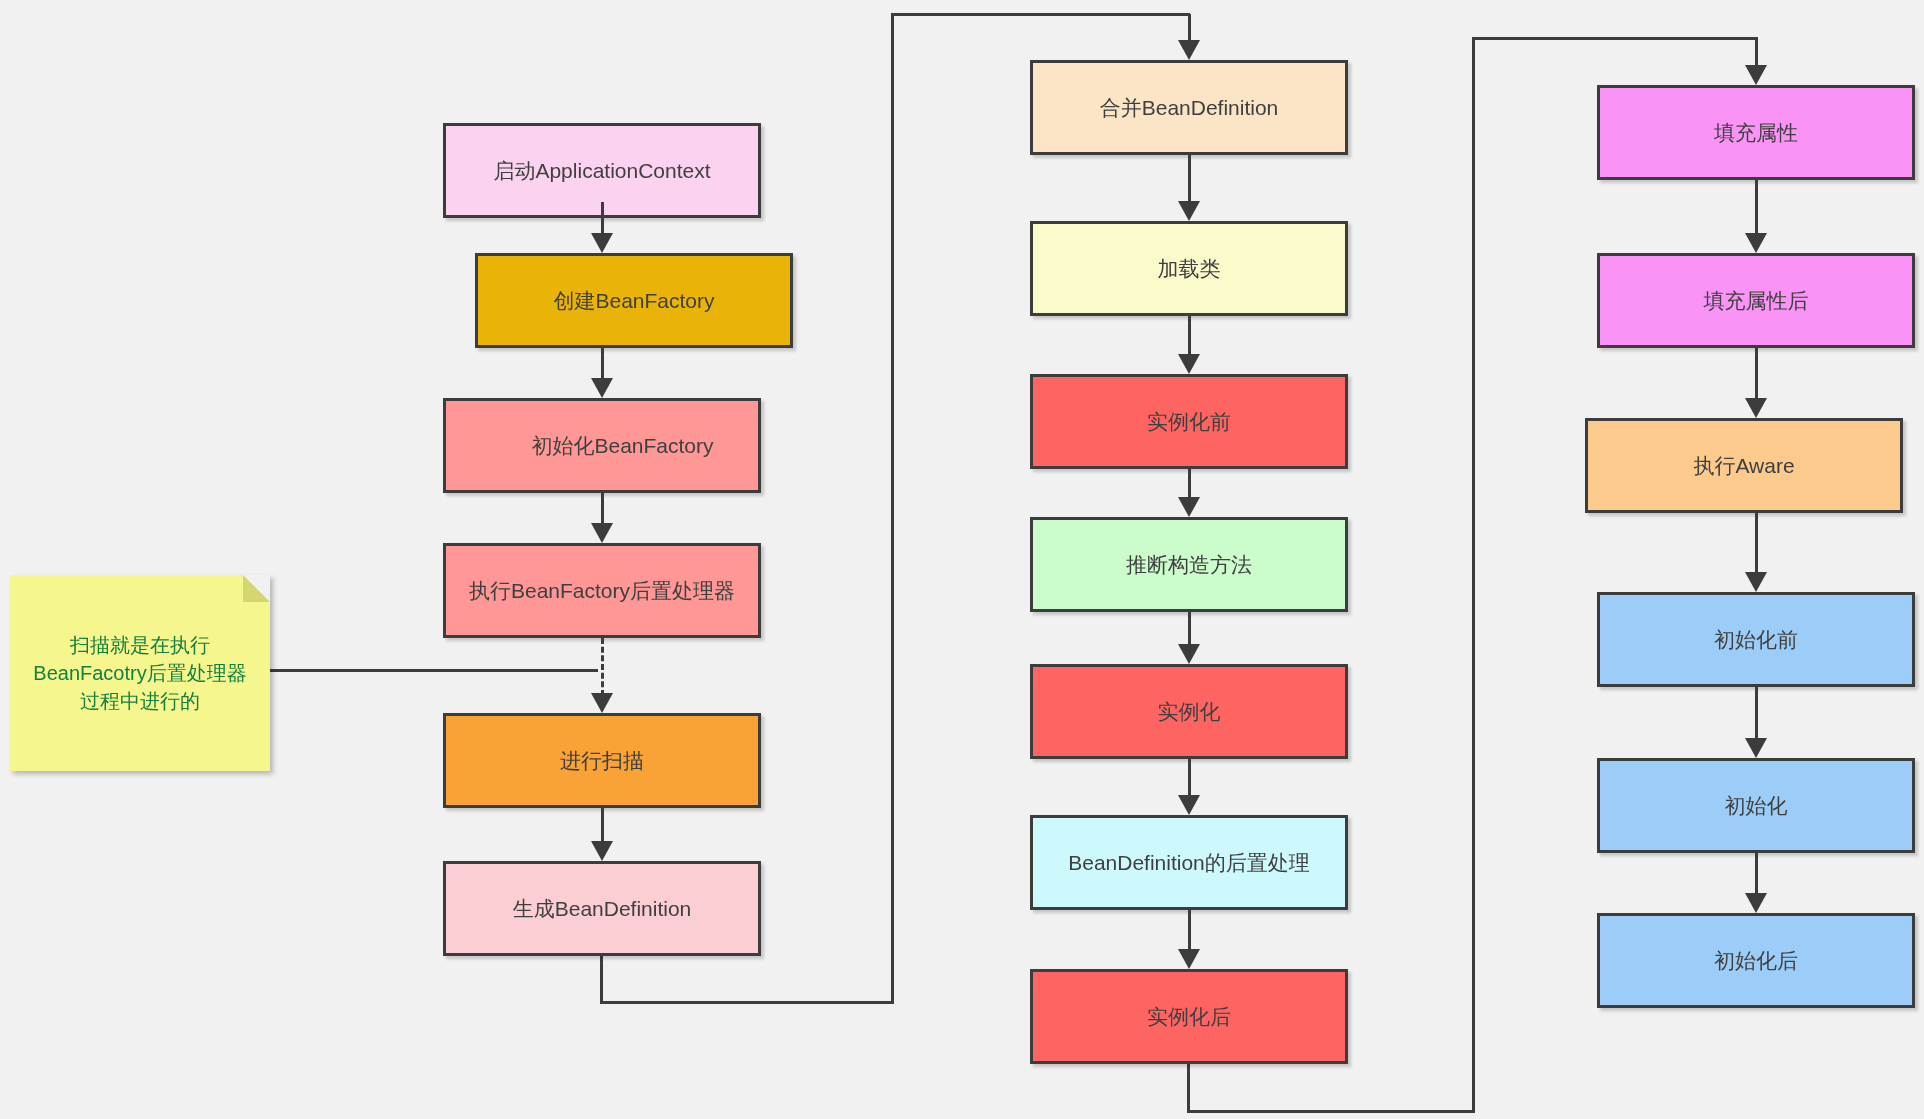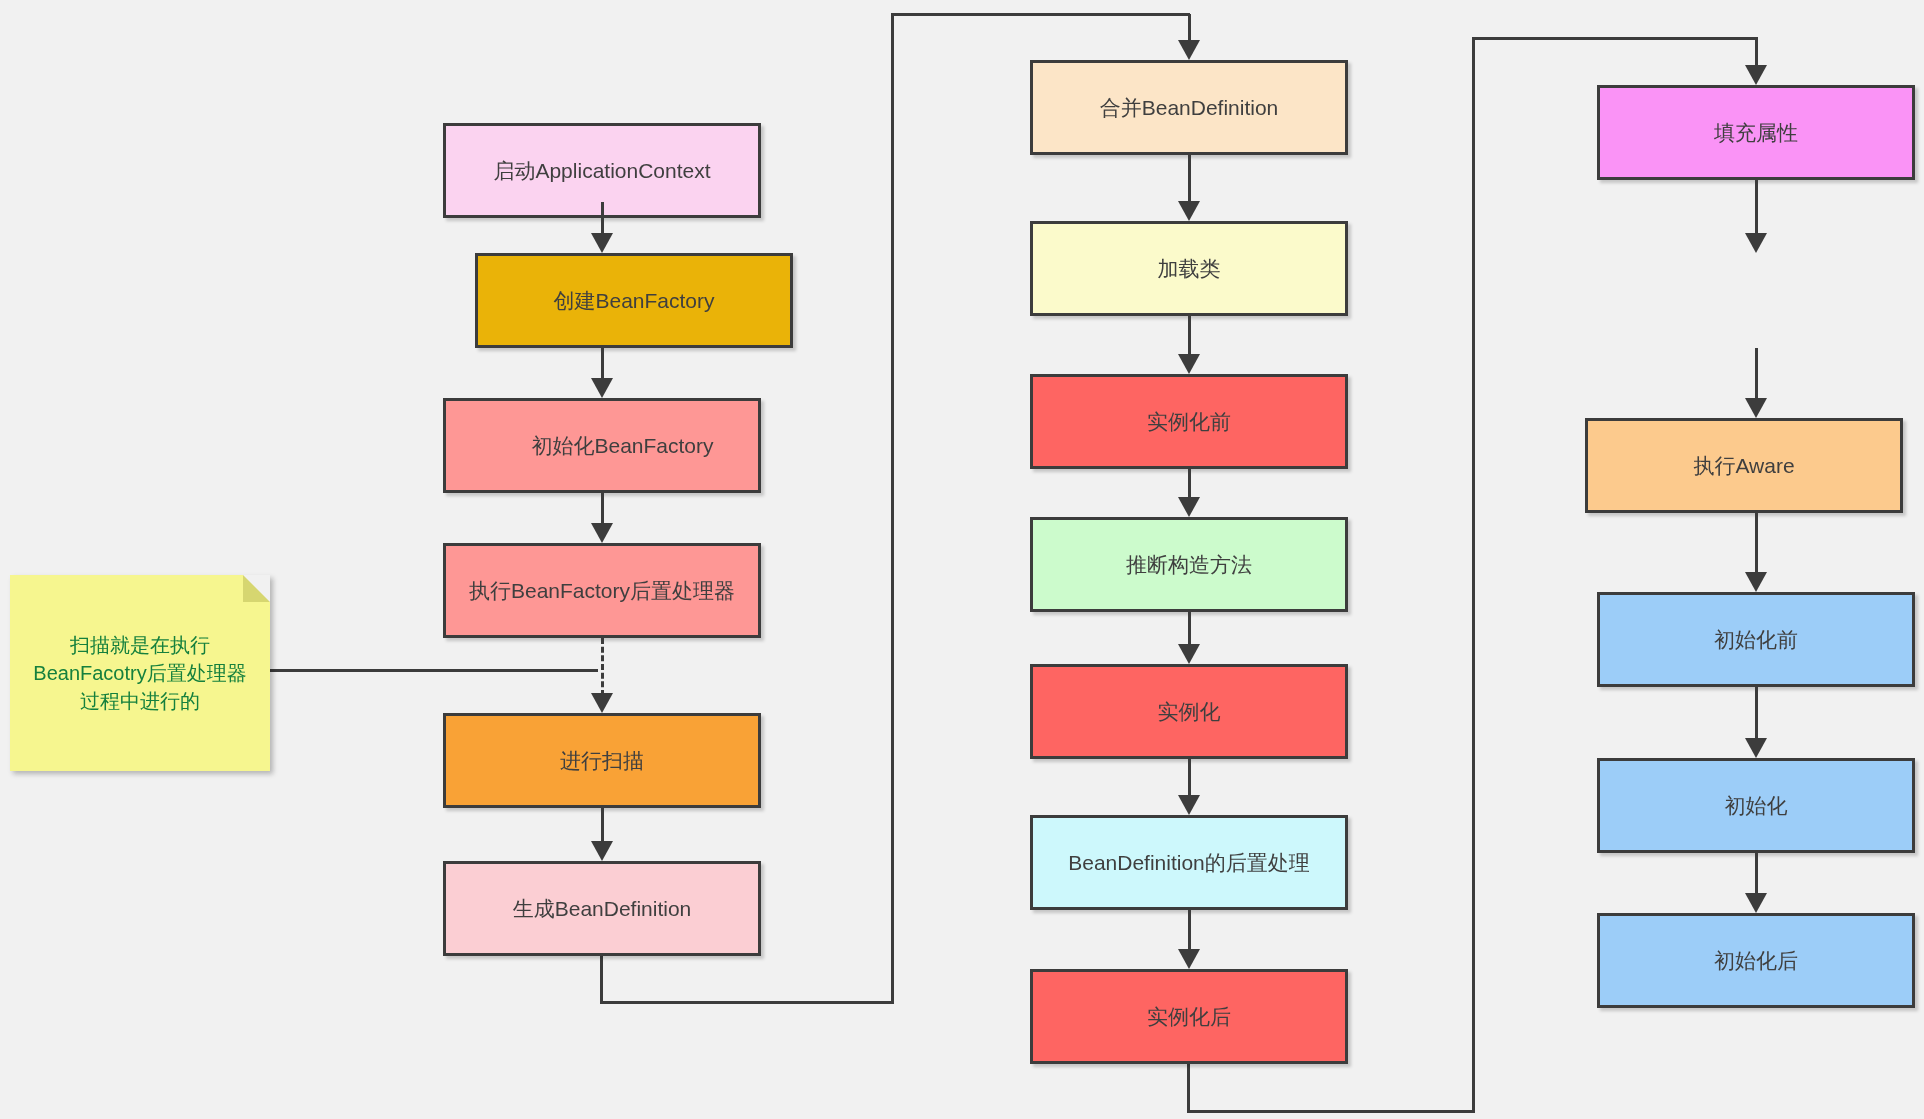--- a/index.html
+++ b/index.html
@@ -145,20 +145,21 @@
   <div class="varrow" style="left:1178px;top:759px;height:56px;">
       <div class="shaft"></div>
       <div class="head"></div>
     </div>
   <div class="varrow" style="left:1178px;top:910px;height:59px;">
       <div class="shaft"></div>
       <div class="head"></div>
     </div>
 
   <div class="node" style="left: 1597px; top: 85px; background-color: rgb(250, 147, 246);">填充属性</div>
+  <div class="node" style="left: 1597px; top: 253px; background-color: rgb(250, 147, 246);">填充属性后</div>
   <div class="node" style="left: 1585px; top: 418px; background-color: rgb(252, 202, 141);">执行Aware</div>
   <div class="node" style="left: 1597px; top: 592px; background-color: rgb(156, 205, 248);">初始化前</div>
   <div class="node" style="left: 1597px; top: 758px; background-color: rgb(156, 205, 248);">初始化</div>
   <div class="node" style="left: 1597px; top: 913px; background-color: rgb(156, 205, 248);">初始化后</div>
 
   <div class="varrow" style="left:1745px;top:180px;height:73px;">
       <div class="shaft"></div>
       <div class="head"></div>
     </div>
   <div class="varrow" style="left:1745px;top:348px;height:70px;">

